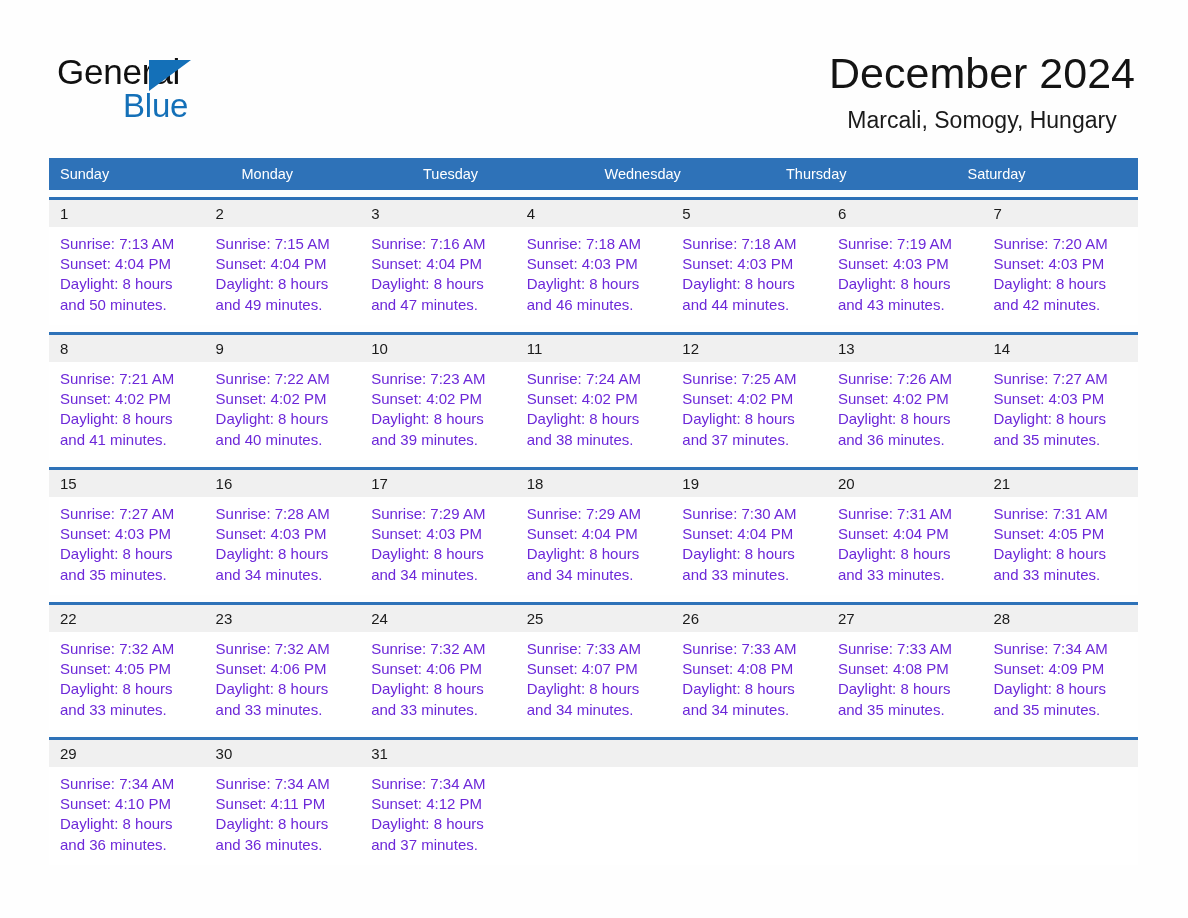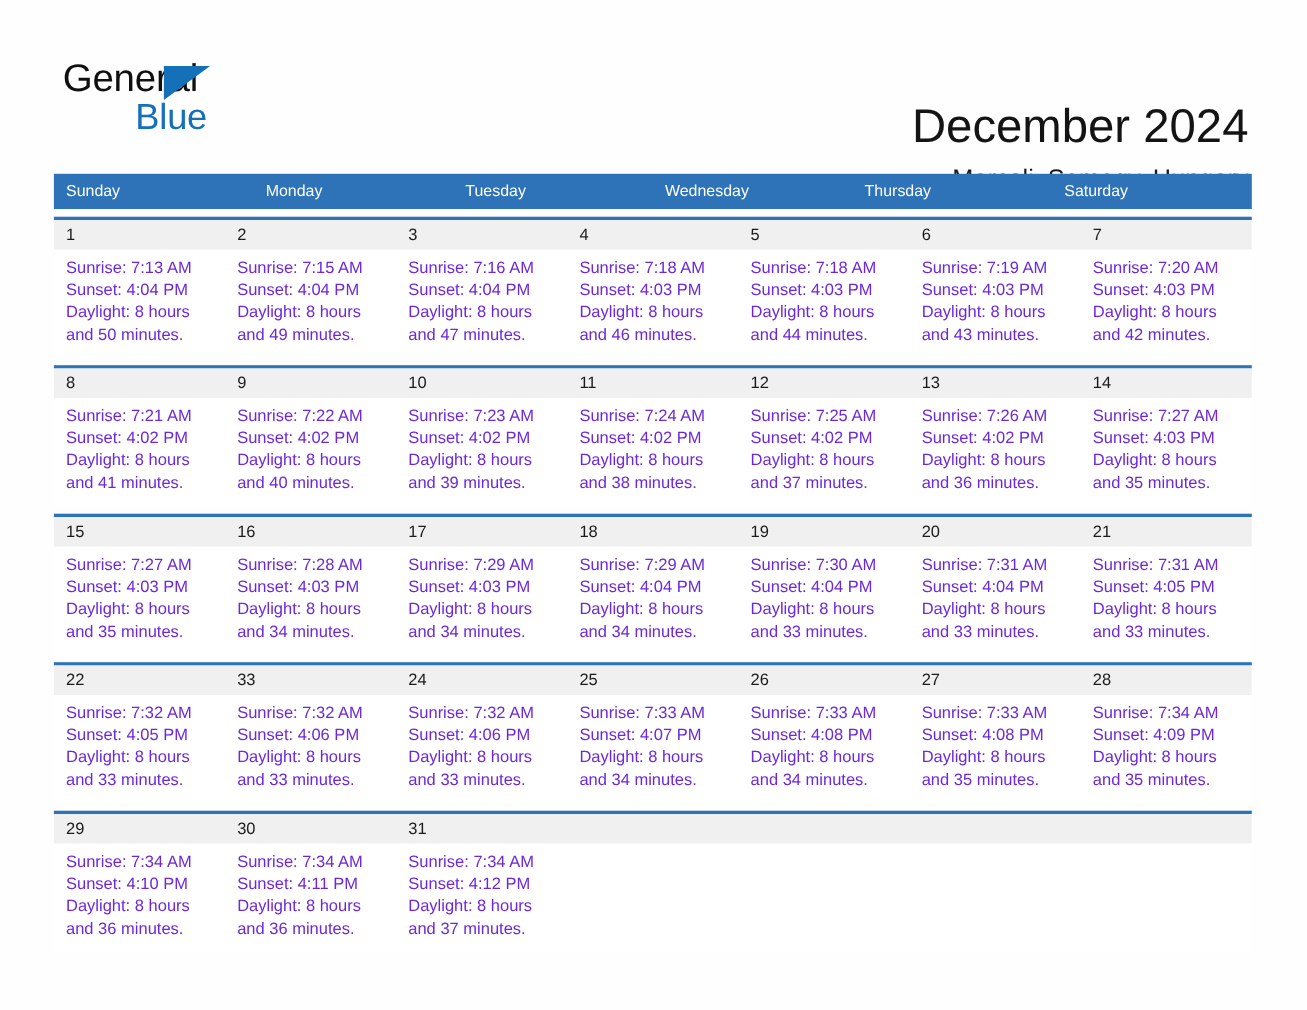--- a/index.html
+++ b/index.html
@@ -63,22 +63,21 @@
     line-height: 40px;
     letter-spacing: -0.2px;
     color: #1470b8;
     font-family: "Liberation Sans", sans-serif;
   }
 
   .title-block {
     position: absolute;
     right: 53px;
     top: 48px;
-    text-align: right;
-    margin-top: 42px;
+    text-align: center;
   }
   .month-title {
     font-size: 43px;
     line-height: 50px;
     font-weight: normal;
     color: #141414;
     letter-spacing: 0px;
     white-space: nowrap;
   }
   .location-title {
@@ -352,21 +351,21 @@
           <div class="ln">Sunset: 4:05 PM</div>
           <div class="ln">Daylight: 8 hours</div>
           <div class="ln">and 33 minutes.</div>
         </div>
       </div>
     </div>
 
     <div class="week">
       <div class="week-datebar">
         <div class="daynum">22</div>
-        <div class="daynum">33</div>
+        <div class="daynum">23</div>
         <div class="daynum">24</div>
         <div class="daynum">25</div>
         <div class="daynum">26</div>
         <div class="daynum">27</div>
         <div class="daynum">28</div>
       </div>
       <div class="week-body">
         <div class="daycell">
           <div class="ln">Sunrise: 7:32 AM</div>
           <div class="ln">Sunset: 4:05 PM</div>

